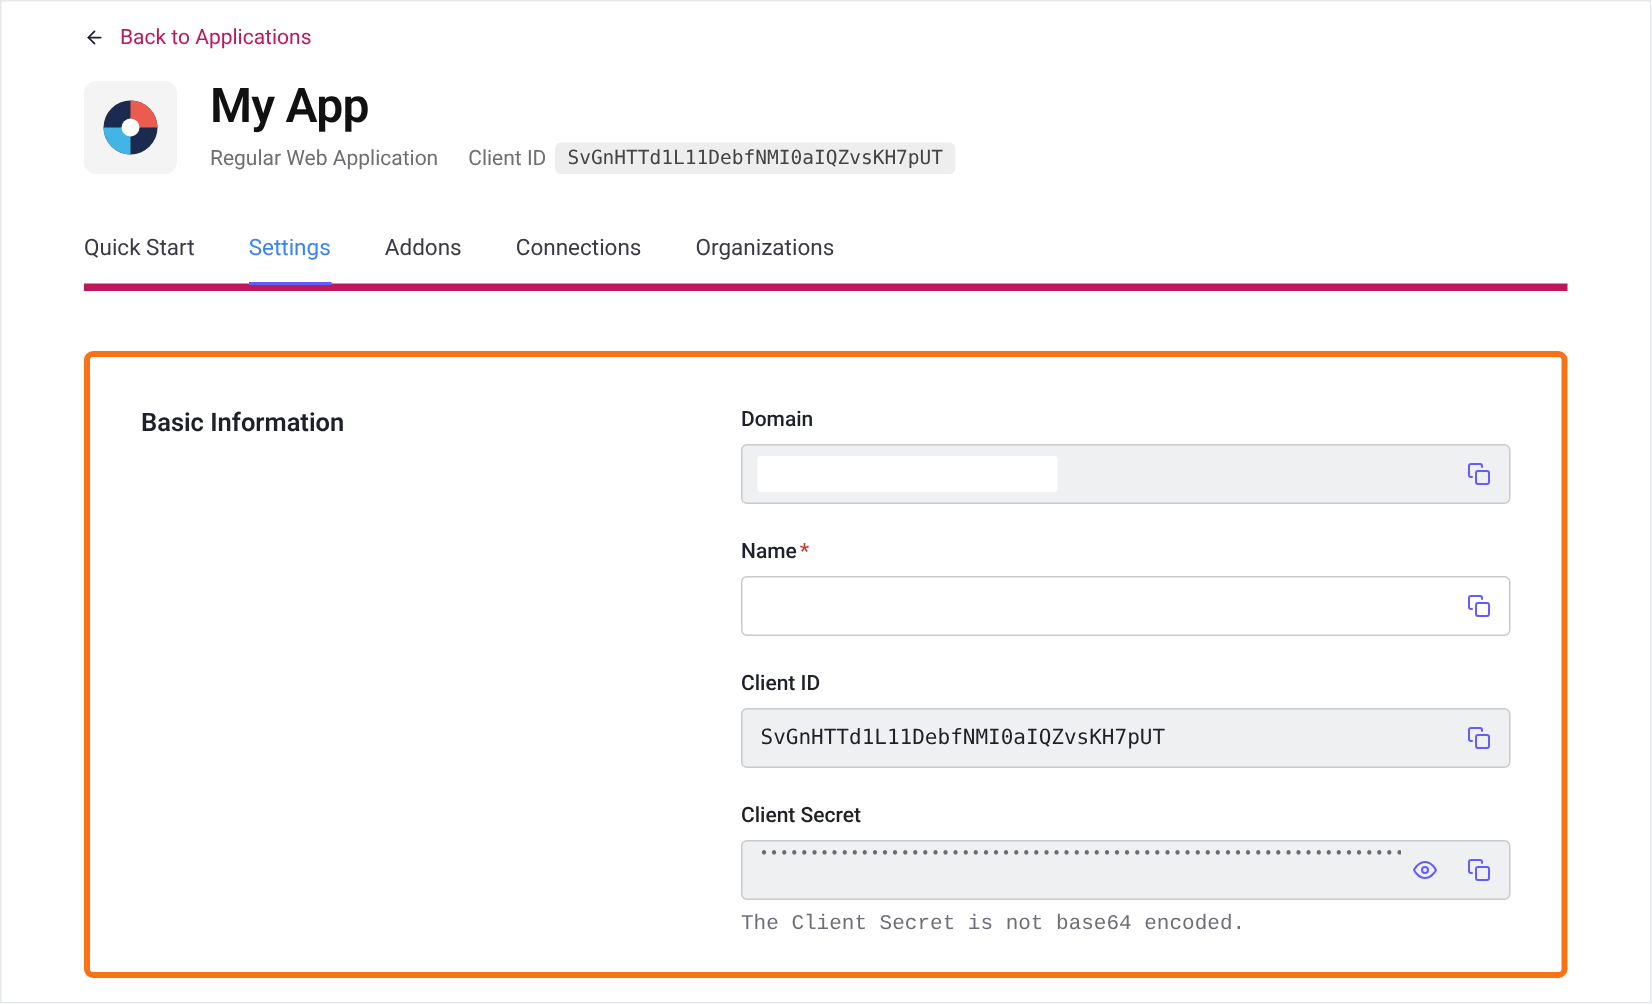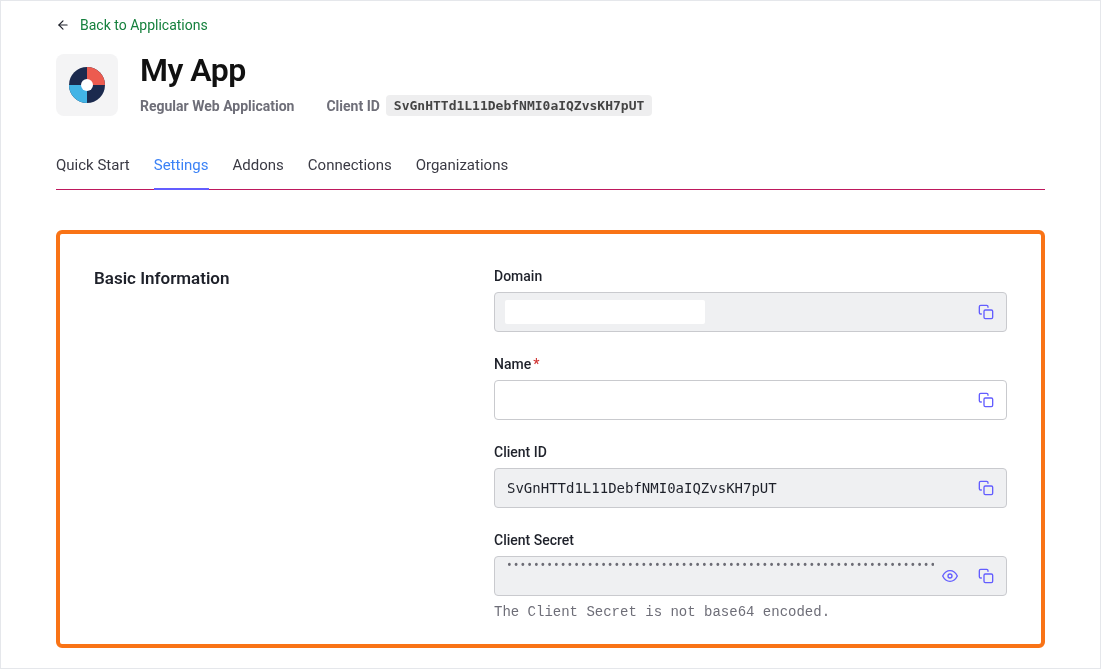--- a/index.html
+++ b/index.html
@@ -12,21 +12,21 @@
     overflow: hidden;
     border: 1px solid #e5e7eb;
   }
   .page {
     padding: 16px 55px 0 55px;
   }
   .back-link {
     display: inline-flex;
     align-items: center;
     gap: 10px;
-    color: #15803d;
+    color: #be185d;
     font-size: 14px;
     text-decoration: none;
     cursor: pointer;
     margin-bottom: 18px;
   }
   .back-link svg { width: 14px; height: 14px; stroke: #1e212a; }
   .app-header {
     display: flex;
     align-items: flex-end;
     gap: 22px;
@@ -44,42 +44,41 @@
   .app-title {
     font-size: 32px;
     font-weight: 600;
     letter-spacing: -0.5px;
     color: #111;
     margin-bottom: 6px;
   }
   .app-meta {
     display: flex;
     align-items: center;
-    gap: 32px;
+    gap: 20px;
     font-size: 14px;
     color: #6e6e78;
-    font-weight: bold;
   }
   .client-id-chip {
     display: inline-flex;
     align-items: center;
     gap: 6px;
   }
   .client-id-code {
     font-family: ui-monospace, SFMono-Regular, Menlo, Consolas, monospace;
     font-size: 13px;
     background: #eeeeef;
     color: #444;
     padding: 3px 8px;
     border-radius: 4px;
   }
   .tabs {
     display: flex;
-    gap: 24px;
-    border-bottom: 1px solid #be185d;
+    gap: 36px;
+    border-bottom: 5px solid #be185d;
     margin-bottom: 40px;
   }
   .tab {
     padding: 0 0 14px 0;
     font-size: 15px;
     color: #3a3a44;
     cursor: pointer;
     border-bottom: 2px solid transparent;
     margin-bottom: -1px;
   }

